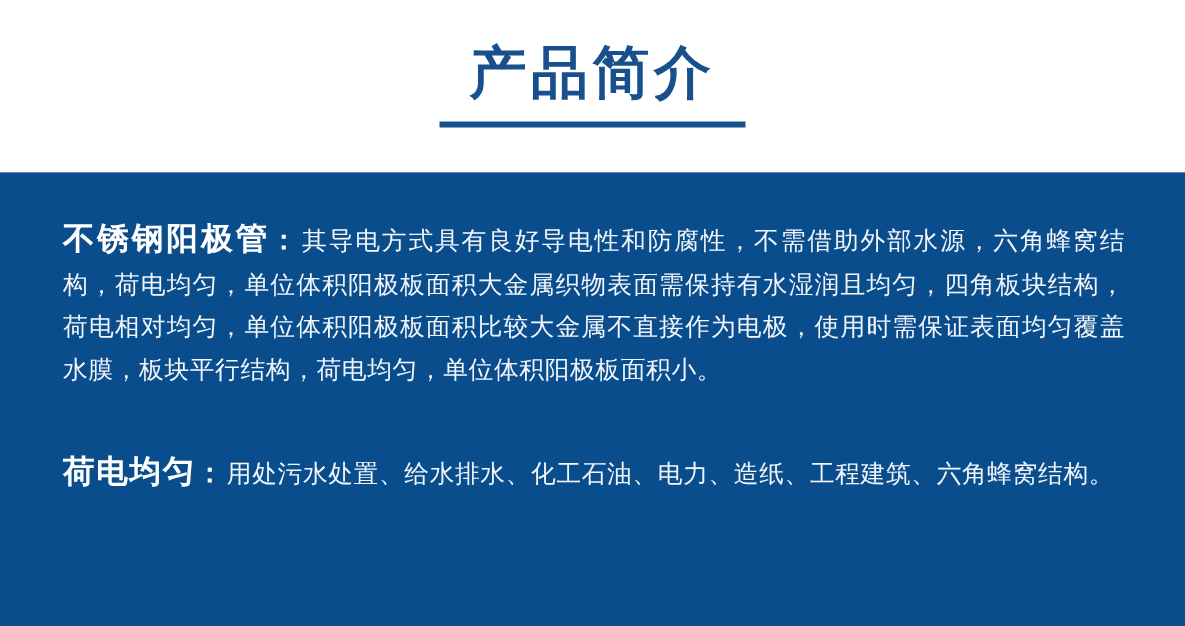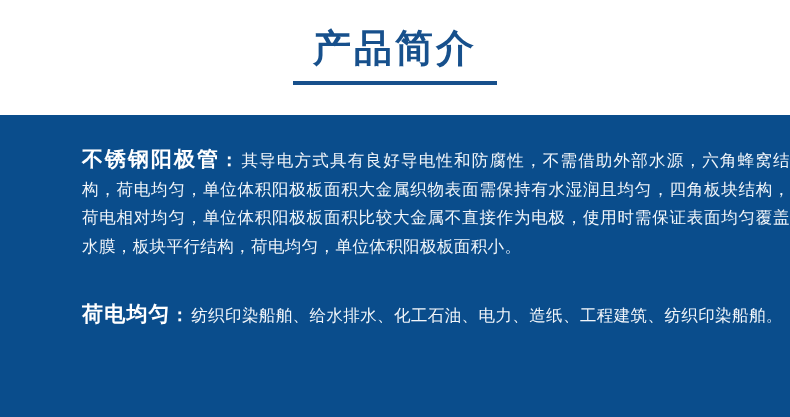--- a/index.html
+++ b/index.html
@@ -64,21 +64,20 @@
     width: 790px;
     height: 302px;
     background: #0a4d8c;
   }
 
   .content {
     position: absolute;
     left: 42px;
     top: 30px;
     width: 708px;
-    margin-left: 40px;
   }
 
   .para {
     color: #ffffff;
     font-size: 16.5px;
     line-height: 28.5px;
     text-align: justify;
     text-justify: inter-ideograph;
     letter-spacing: 0.4px;
   }
@@ -118,19 +117,19 @@
   </div>
 
   <div class="blue-band">
     <div class="content">
 
       <div class="para">
         <span class="para-label">不锈钢阳极管</span><span class="para-colon">：</span><span class="para-body">其导电方式具有良好导电性和防腐性，不需借助外部水源，六角蜂窝结构，荷电均匀，单位体积阳极板面积大金属织物表面需保持有水湿润且均匀，四角板块结构，荷电相对均匀，单位体积阳极板面积比较大金属不直接作为电极，使用时需保证表面均匀覆盖水膜，板块平行结构，荷电均匀，单位体积阳极板面积小。</span>
       </div>
 
       <div class="para">
-        <span class="para-label">荷电均匀</span><span class="para-colon">：</span><span class="para-body">纺织印染船舶、给水排水、化工石油、电力、造纸、工程建筑、纺织印染船舶。</span>
+        <span class="para-label">荷电均匀</span><span class="para-colon">：</span><span class="para-body">用处污水处置、给水排水、化工石油、电力、造纸、工程建筑、六角蜂窝结构。</span>
       </div>
 
     </div>
   </div>
 
 </div>
 
 </body></html>

